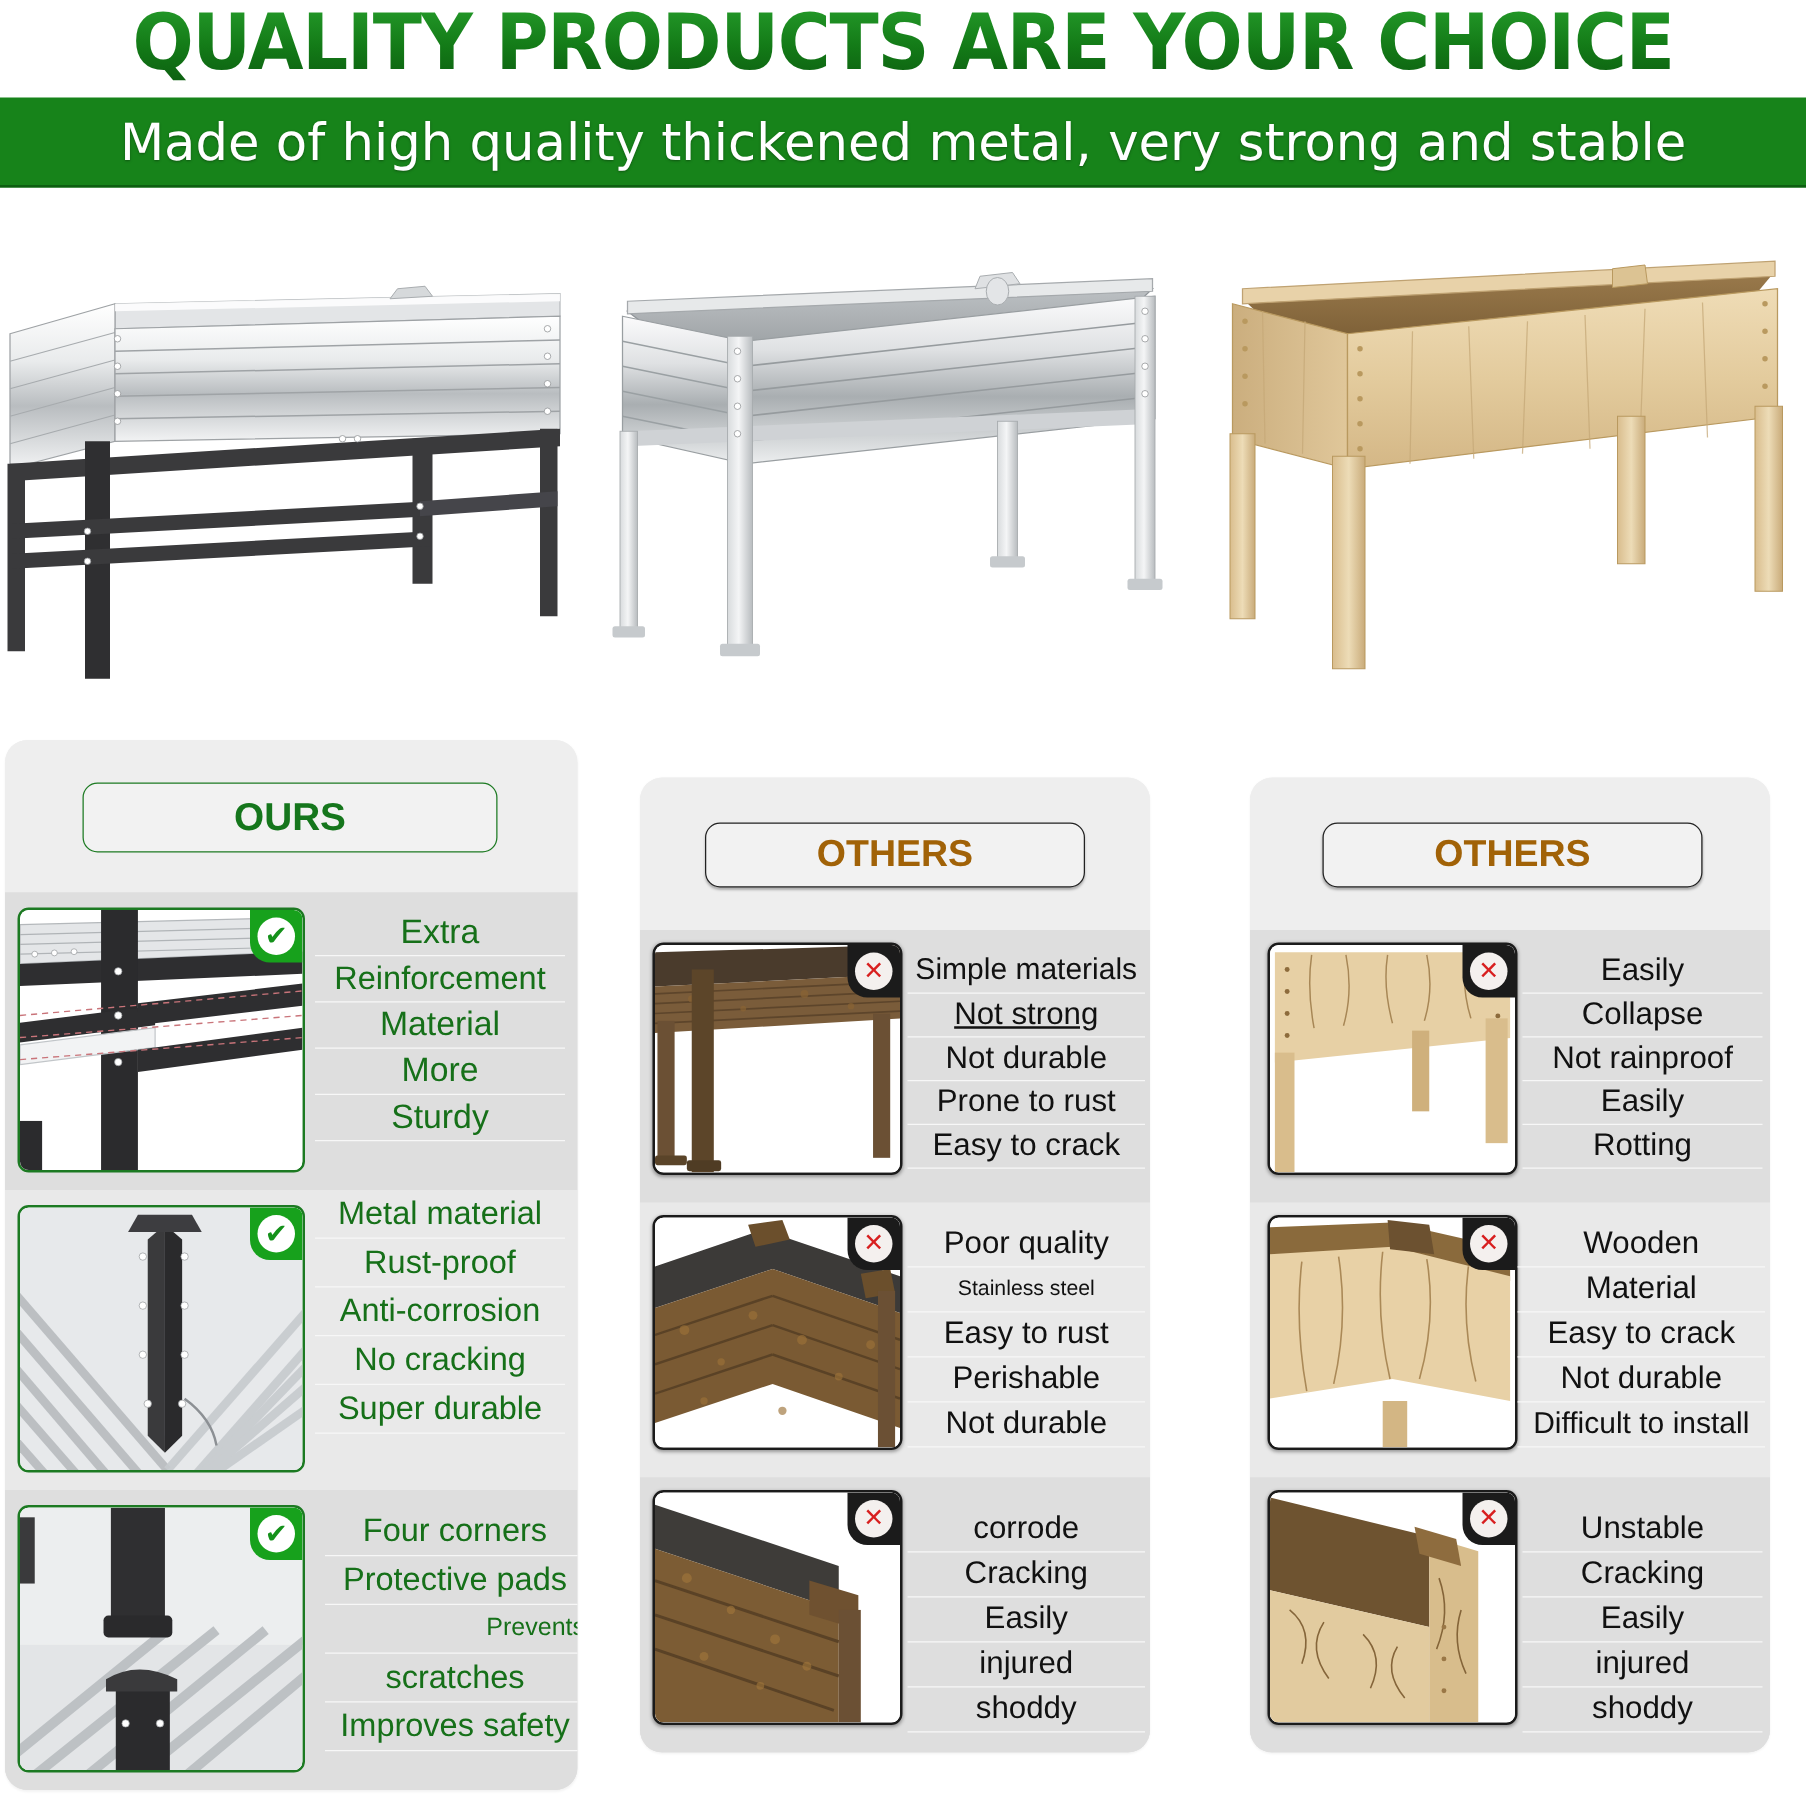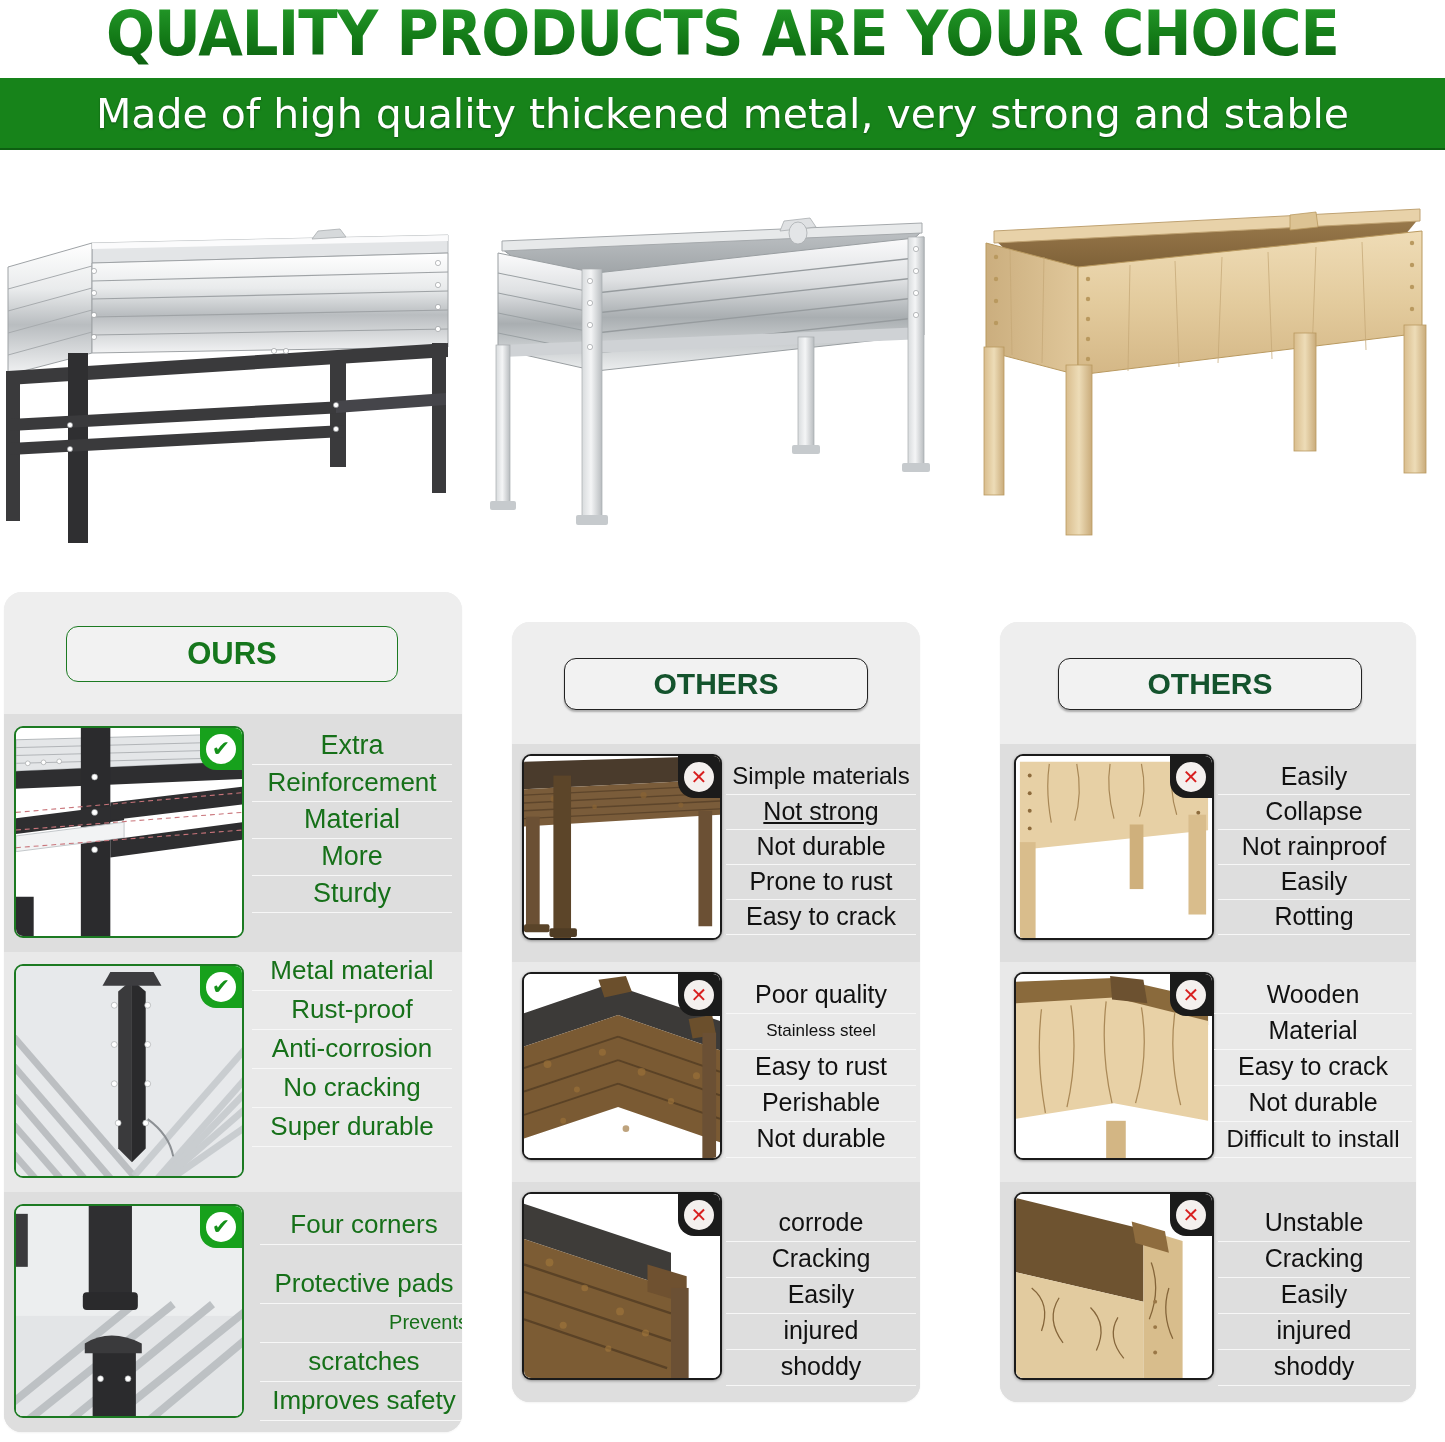--- a/index.html
+++ b/index.html
@@ -27,21 +27,21 @@
   .hero-cell{position:absolute;top:0;height:410px;}
   .hero-svg{display:block;width:100%;height:100%;}
 
   
   .panel{position:absolute;background:#eeeeee;border-radius:18px;
          box-shadow:0 1px 2px rgba(0,0,0,0.05);overflow:hidden;}
   .panel-head{position:absolute;left:0;top:0;width:100%;background:#eeeeee;}
   .head-pill{position:absolute;border-radius:12px;background:#f2f2f2;
      text-align:center;font-weight:bold;box-sizing:border-box;}
   .head-pill.ours{border:1.5px solid #1c7a22;color:#15761c;}
-  .head-pill.others{border:1.5px solid #222222;color:#14532d;
+  .head-pill.others{border:1.5px solid #222222;color:#a16207;
      box-shadow:0 2px 2px rgba(0,0,0,0.28);}
 
   .panel-body{position:absolute;left:0;width:100%;background:#dedede;}
   .block{position:relative;width:100%;background:#dedede;}
   .block.alt{background:#e9e9e9;}
 
   .thumb{position:absolute;border-radius:9px;overflow:hidden;
          box-sizing:border-box;background:#ffffff;}
   .thumb.ok{border:2.5px solid #1c7a22;}
   .thumb.bad{border:2.5px solid #1b1b1b;box-shadow:0 1px 3px rgba(0,0,0,0.35);}
@@ -395,21 +395,21 @@
             <circle cx="86" cy="176" r="3"></circle>
               <circle cx="114" cy="176" r="3"></circle>
           </g>
         </svg>
         <div class="badge ok">
           <span class="disc">✔</span>
         </div>
       </div>
       <div class="lines" style="left:256px;top:14px;width:208px;">
         <div class="line-row ours" style="height:38px;line-height:36px;font-size:26px;">Four corners</div>
-        <div class="line-row ours" style="height:38px;line-height:36px;font-size:26px;margin-top:20px;">Protective pads</div>
+        <div class="line-row ours" style="height:38px;line-height:36px;font-size:26px;">Protective pads</div>
         <div class="line-row ours" style="height:38px;line-height:36px;font-size:20px;text-align:right;">Prevents</div>
         <div class="line-row ours" style="height:38px;line-height:36px;font-size:26px;">scratches</div>
         <div class="line-row ours" style="height:38px;line-height:36px;font-size:26px;">Improves safety</div>
       </div>
     </div>
 
   </div>
 </div>
 
 <div class="panel" id="panel-others-metal" style="left:512px;top:622px;width:408px;height:780px;">

